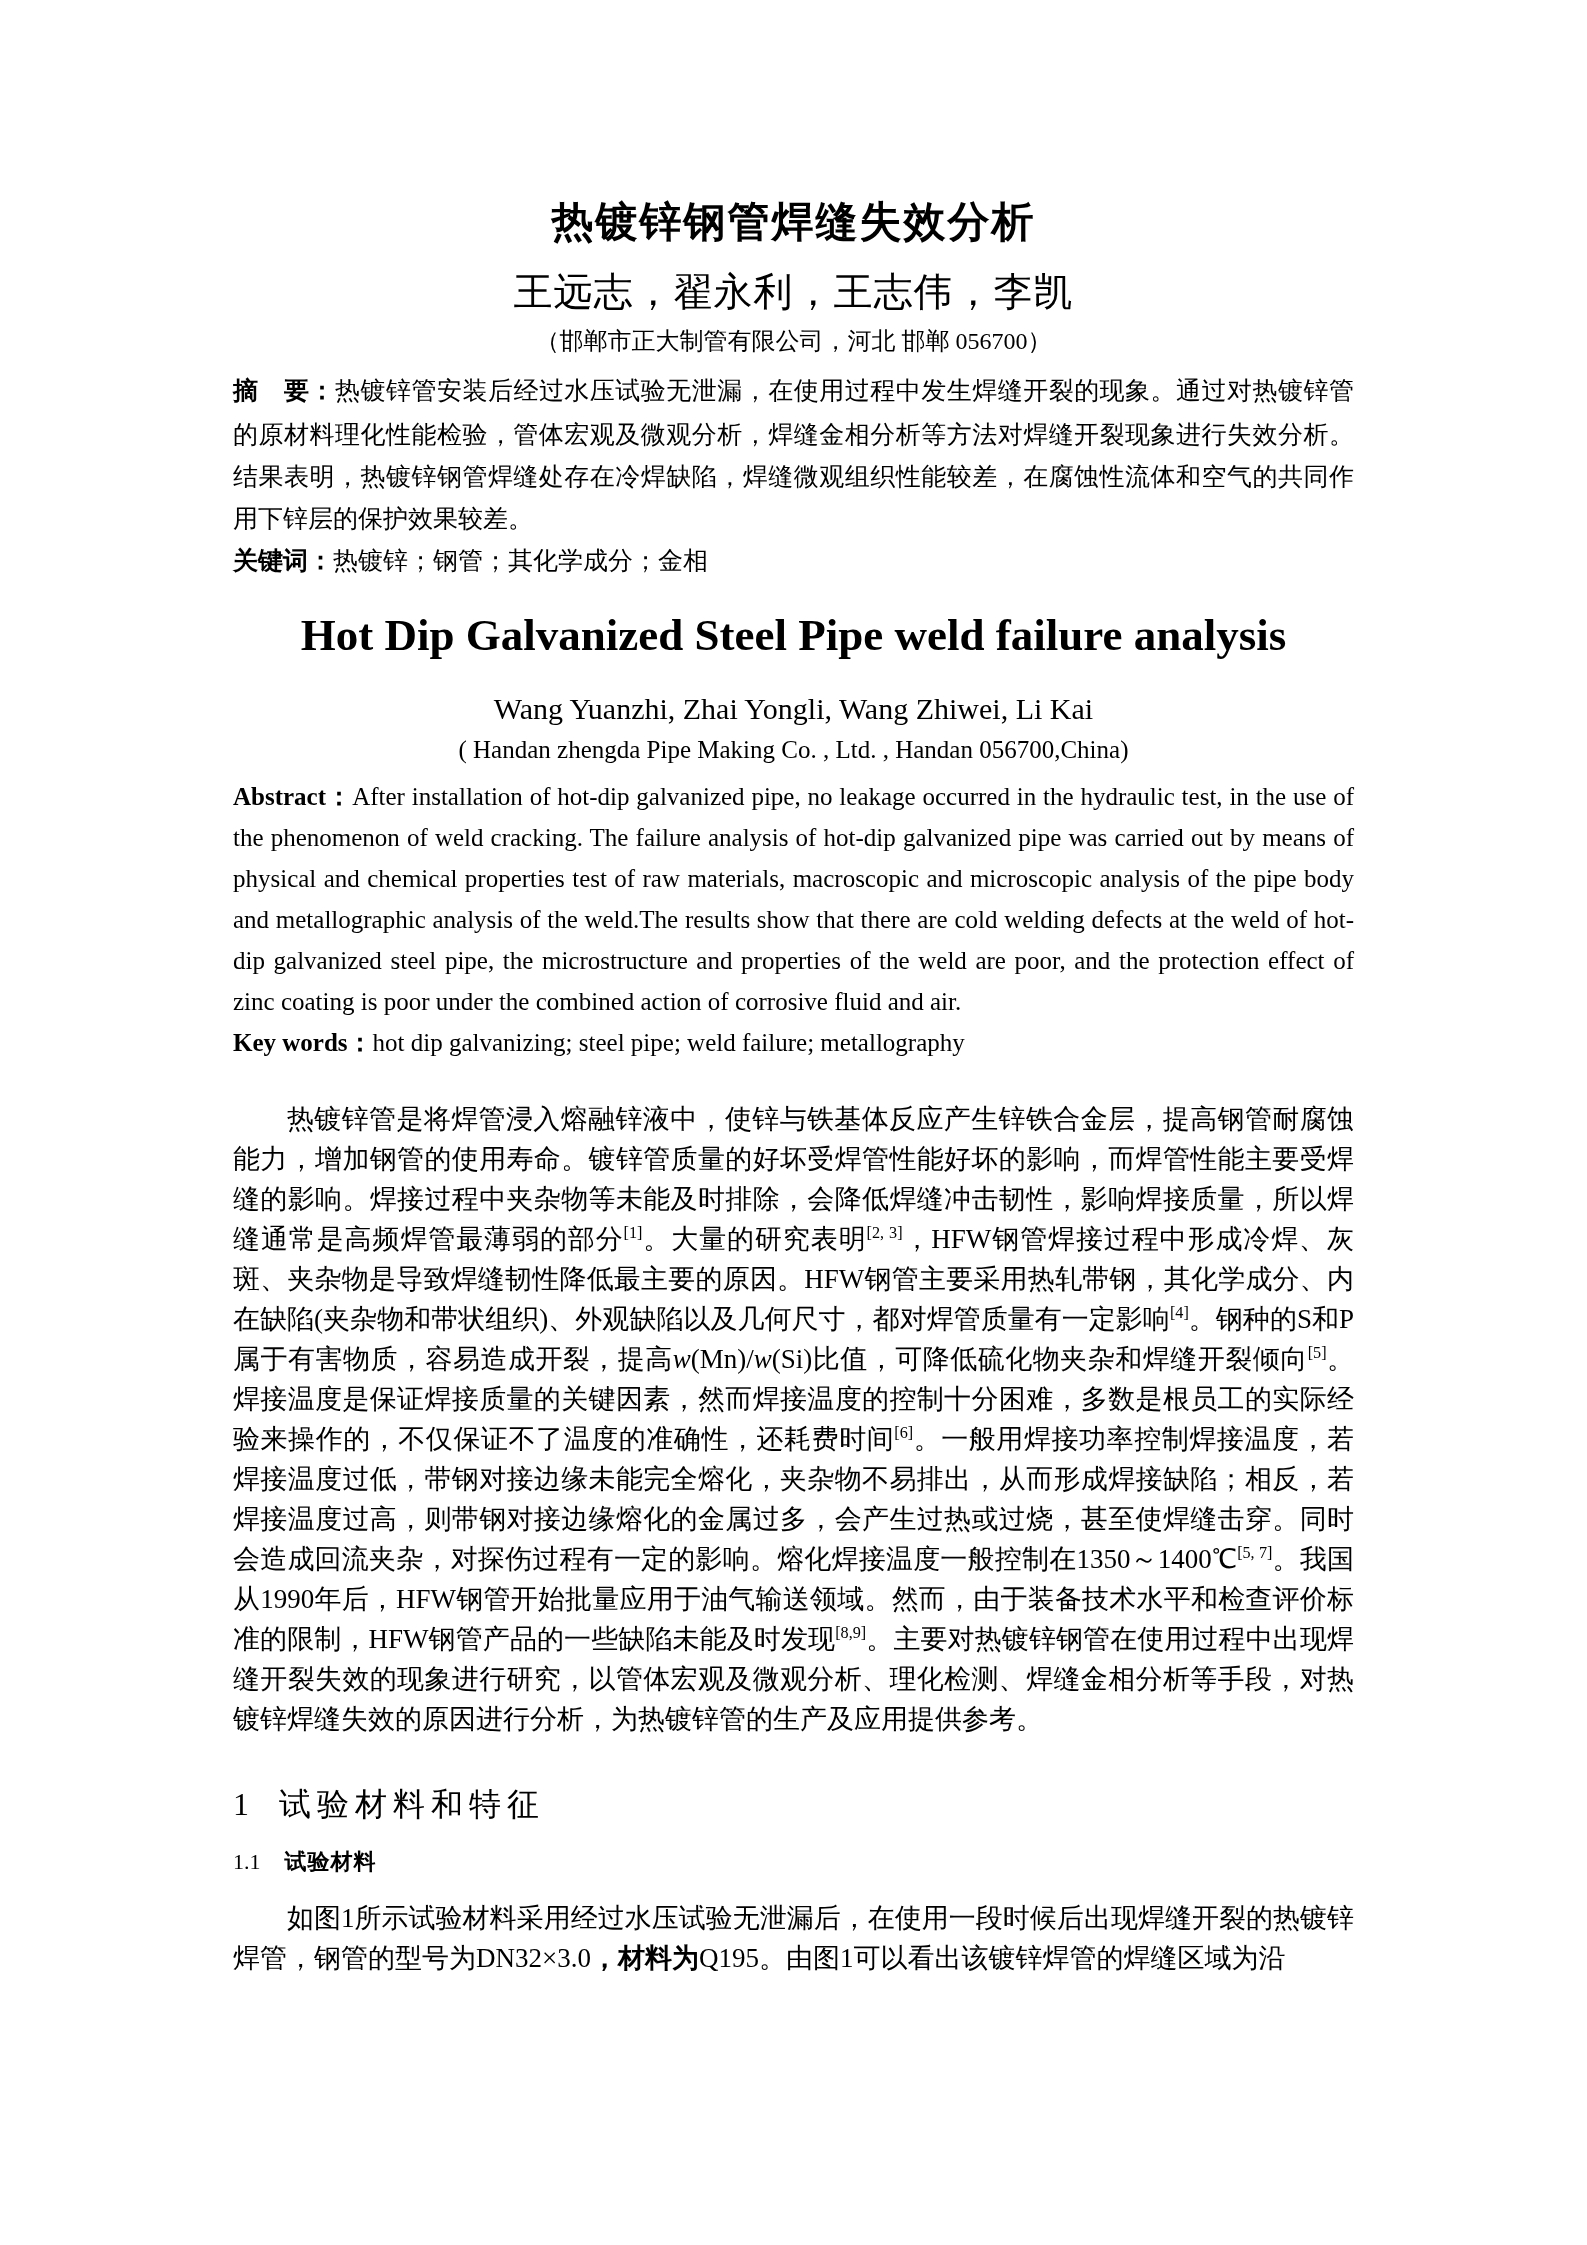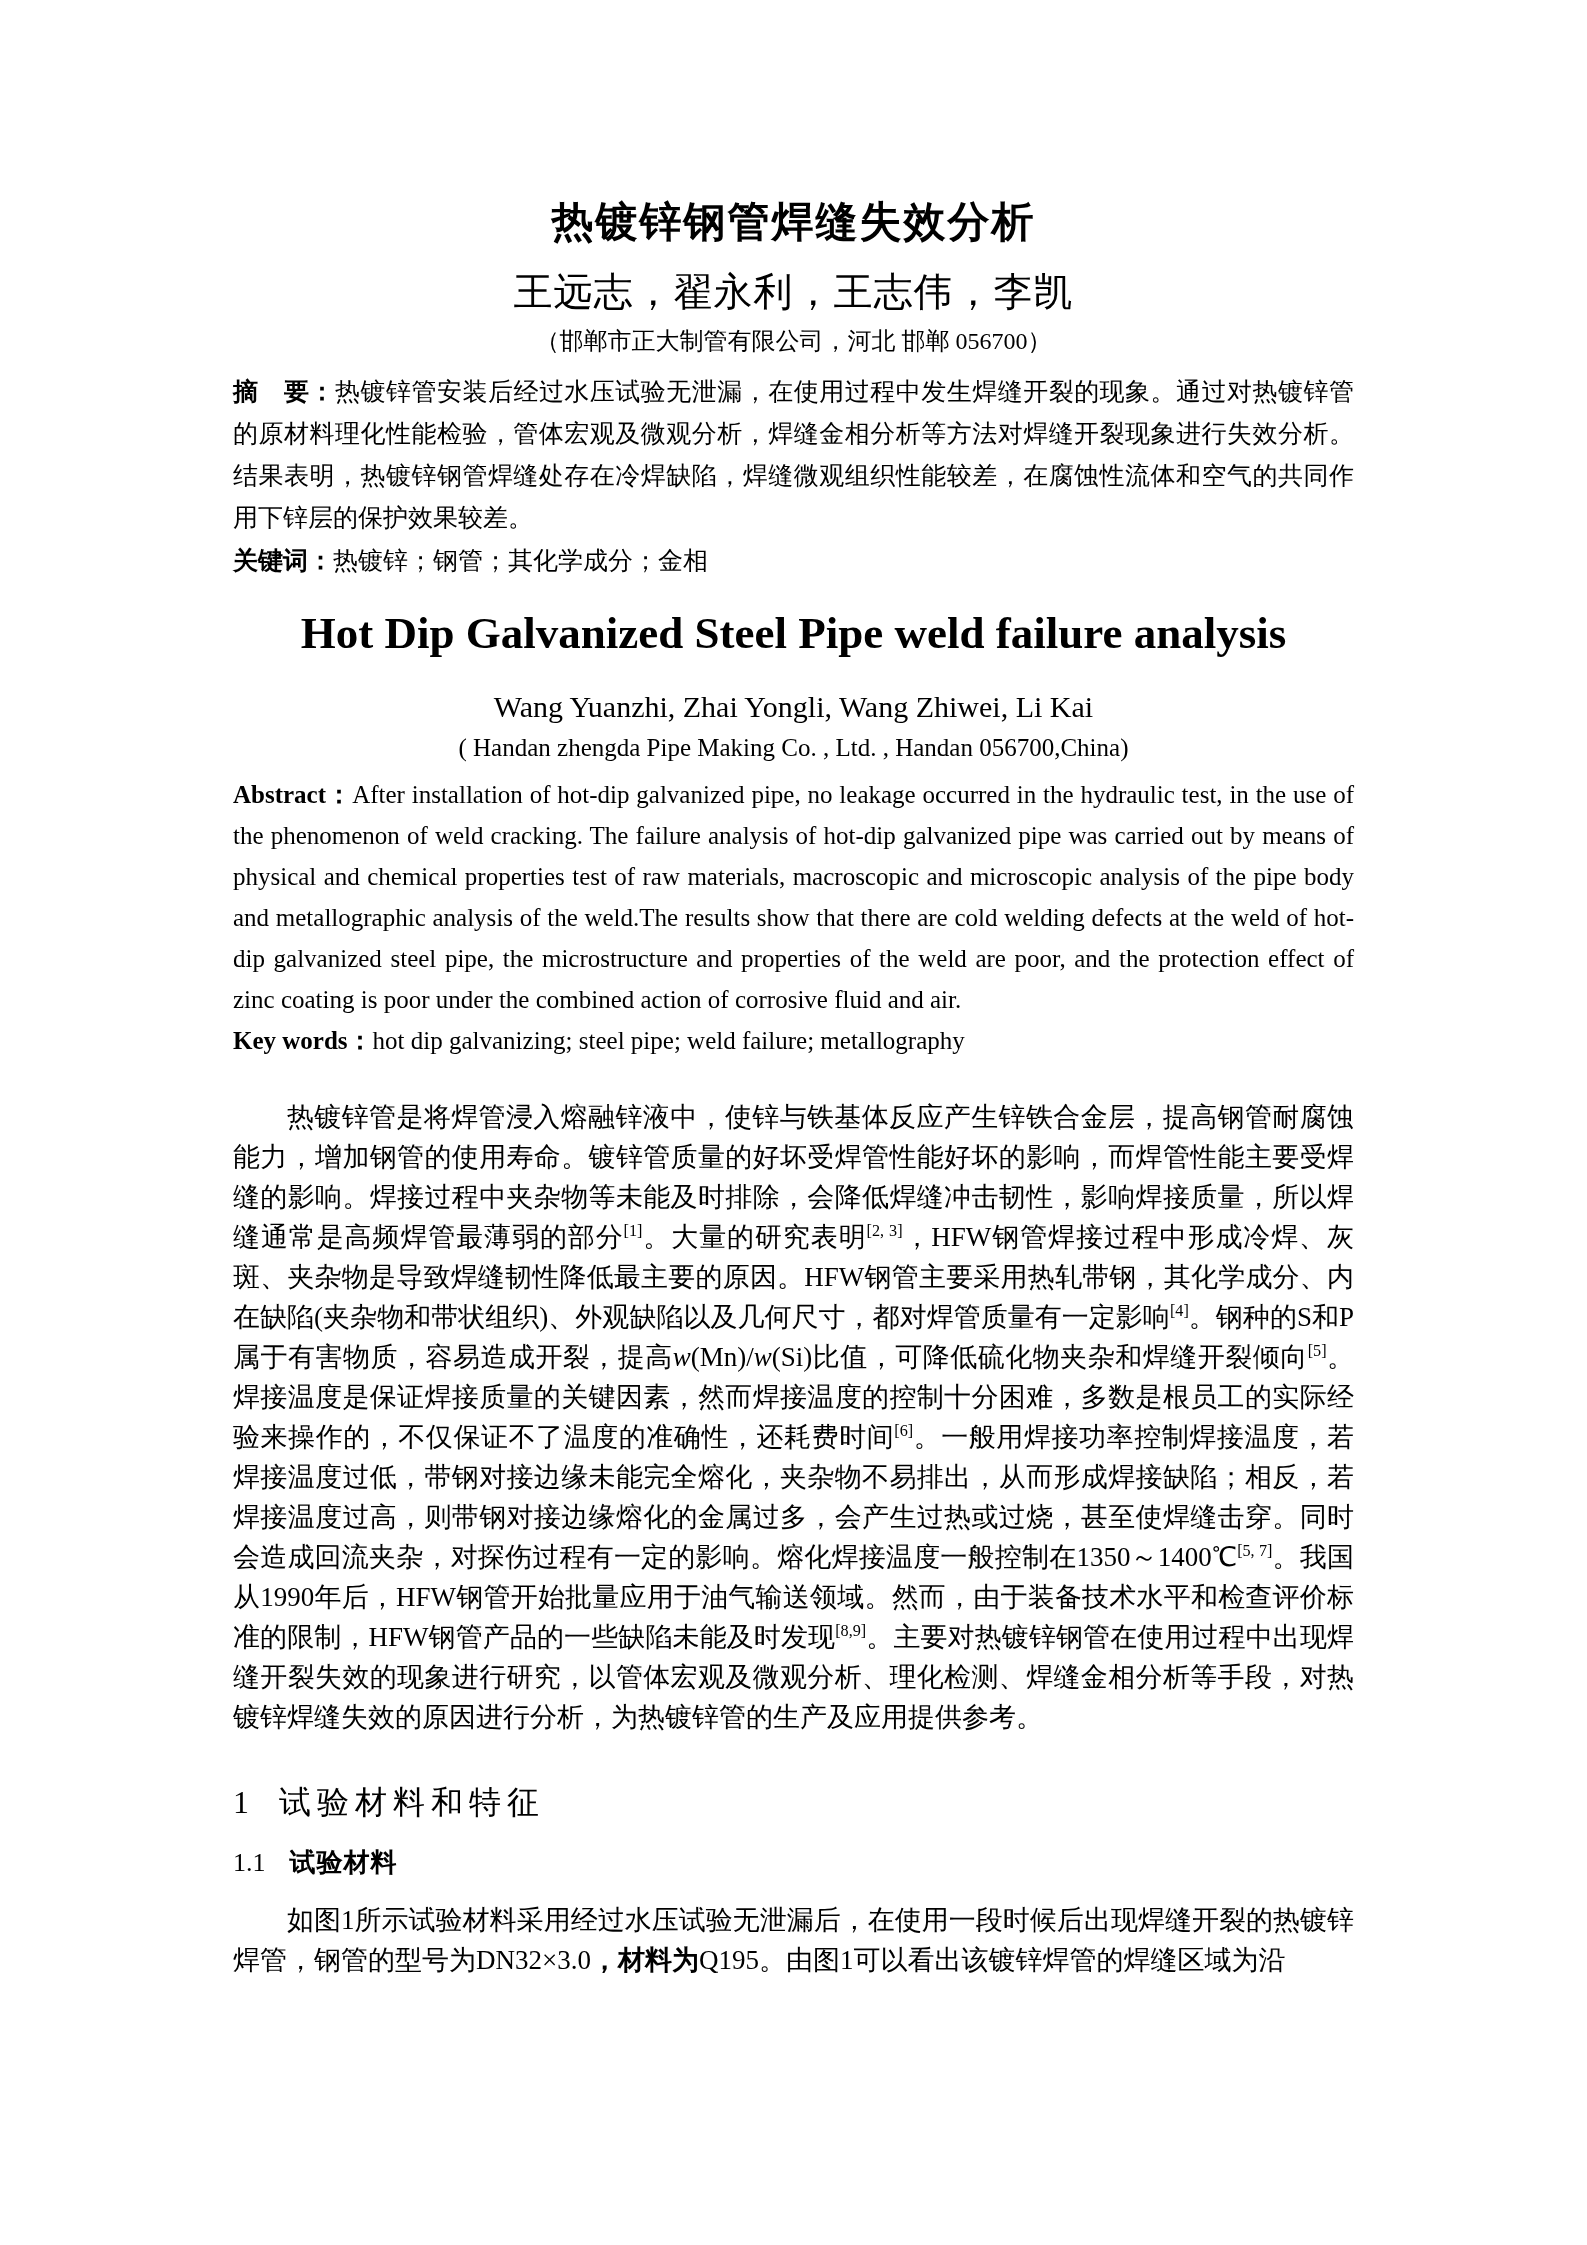--- a/index.html
+++ b/index.html
@@ -41,21 +41,21 @@
     font-size: 25px;
     line-height: 42px;
     text-align: justify;
   }
   .zh-keywords {
     font-size: 25px;
     line-height: 42px;
     text-align: left;
   }
   .cn-label {
-    font-family: Liberation Sans, sans-serif;
+    font-family: Liberation Mono, monospace;
     font-weight: 700;
   }
   
   .en-title {
     font-weight: 700;
     font-size: 45px;
     line-height: 1.15;
     text-align: center;
     margin-top: 26px;
   }
@@ -101,21 +101,21 @@
   .sec-h1 {
     margin-top: 46px;
     font-size: 32px;
     line-height: 1.2;
     font-weight: 400;
   }
   .sec-h1 .sec-num { margin-right: 30px; letter-spacing: 0; }
   .sec-h1 .sec-text { letter-spacing: 6px; }
   .sec-h2 {
     margin-top: 26px;
-    font-size: 26px;
+    font-size: 22px;
     line-height: 1.2;
   }
   .sec-h2 .sec-num { font-weight: 400; margin-right: 24px; }
   .sec-h2 .sec-text {
     font-family: "Liberation Sans", sans-serif;
     font-weight: 700;
     letter-spacing: 1px;
   }
   .para-after-h { margin-top: 22px; }
 </style>

